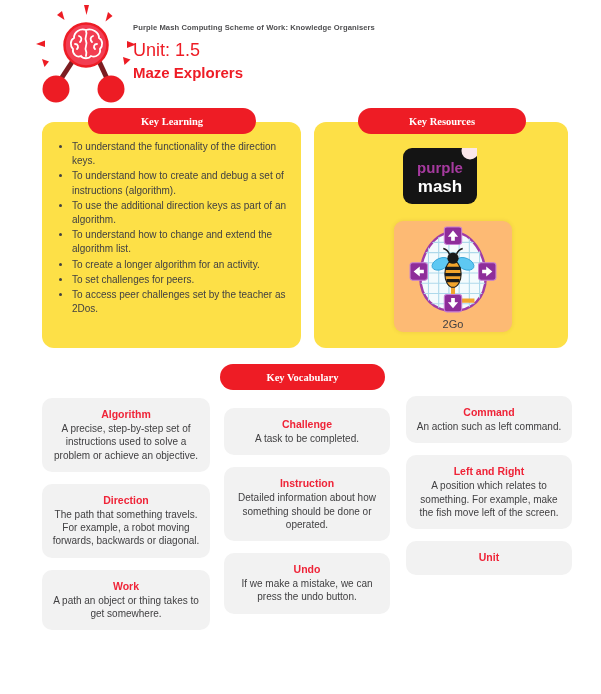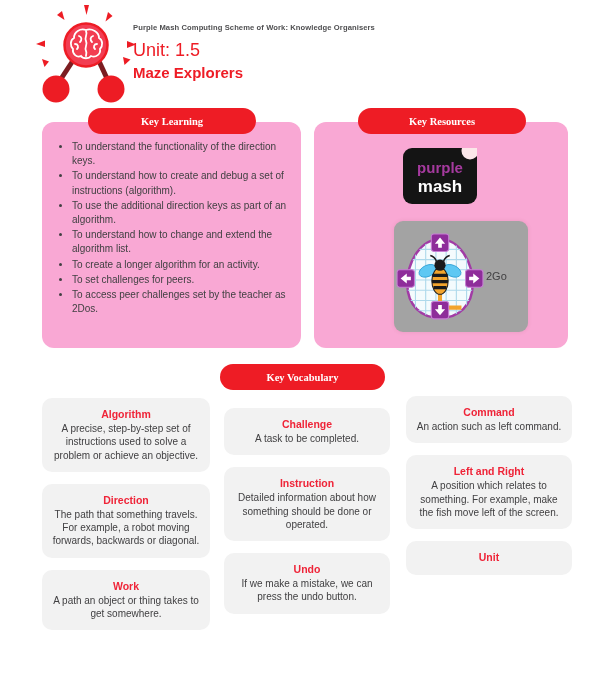--- a/index.html
+++ b/index.html
@@ -9,42 +9,42 @@
   }
 
   
   .brain-svg { position:absolute; left:0; top:0; }
   .header-text { position:absolute; left:133px; top:23px; }
   .eyebrow { font-size:7.6px; font-weight:bold; color:#4f4f51; letter-spacing:.1px; }
   .unit-label { font-size:18px; font-weight:normal; color:#ee1c25; margin-top:8px; }
   .unit-title { font-size:15px; font-weight:bold; color:#ee1c25; margin-top:3px; }
 
   
-  .panel { position:absolute; background:#f9a8d4; border-radius:12px; }
+  .panel { position:absolute; background:#fde047; border-radius:12px; }
   .panel-learning  { left:42px;  top:122px; width:259px; height:226px; }
   .panel-resources { left:314px; top:122px; width:254px; height:226px; }
 
   .pill {
     position:absolute; height:26px; background:#ee1c25; color:#ffffff;
     border-radius:13px; display:flex; align-items:center; justify-content:center;
     font-size:10.5px; font-weight:bold; z-index:2;font-family:Liberation Serif, serif;
   }
   .pill-learning  { left:88px;  top:108px; width:168px; }
   .pill-resources { left:358px; top:108px; width:168px; }
   .pill-vocab     { left:220px; top:364px; width:165px; }
 
   .bullets { margin:0; padding:18px 10px 0 30px; color:#414042; font-size:10px; line-height:1.42; }
   .bullets li { margin-bottom:1px; }
 
   
   .pm-logo { position:absolute; left:403px; top:148px; }
   .app-card {
-    position:absolute; left:394px; top:221px; width:134px; height:111px;
-    background:#a3a3a3; border-radius:9px; box-shadow:0 0 4px rgba(120,60,60,.12);
-    display:flex; flex-direction:row; align-items:center;
+    position:absolute; left:394px; top:221px; width:118px; height:111px;
+    background:#fdba74; border-radius:9px; box-shadow:0 0 4px rgba(120,60,60,.12);
+    display:flex; flex-direction:column; align-items:center;
   }
   .egg-svg { margin-top:5px; }
   .app-label { font-size:11px; color:#414042; line-height:13px; }
 
   
   .vocab-col { position:absolute; display:flex; flex-direction:column; gap:12px; }
   .vocab-col-1 { left:42px;  top:398px; width:168px; }
   .vocab-col-2 { left:224px; top:408px; width:166px; }
   .vocab-col-3 { left:406px; top:396px; width:166px; }
   .vocab-card { background:#f2f2f2; border-radius:10px; padding:10px 8px; text-align:center; }

